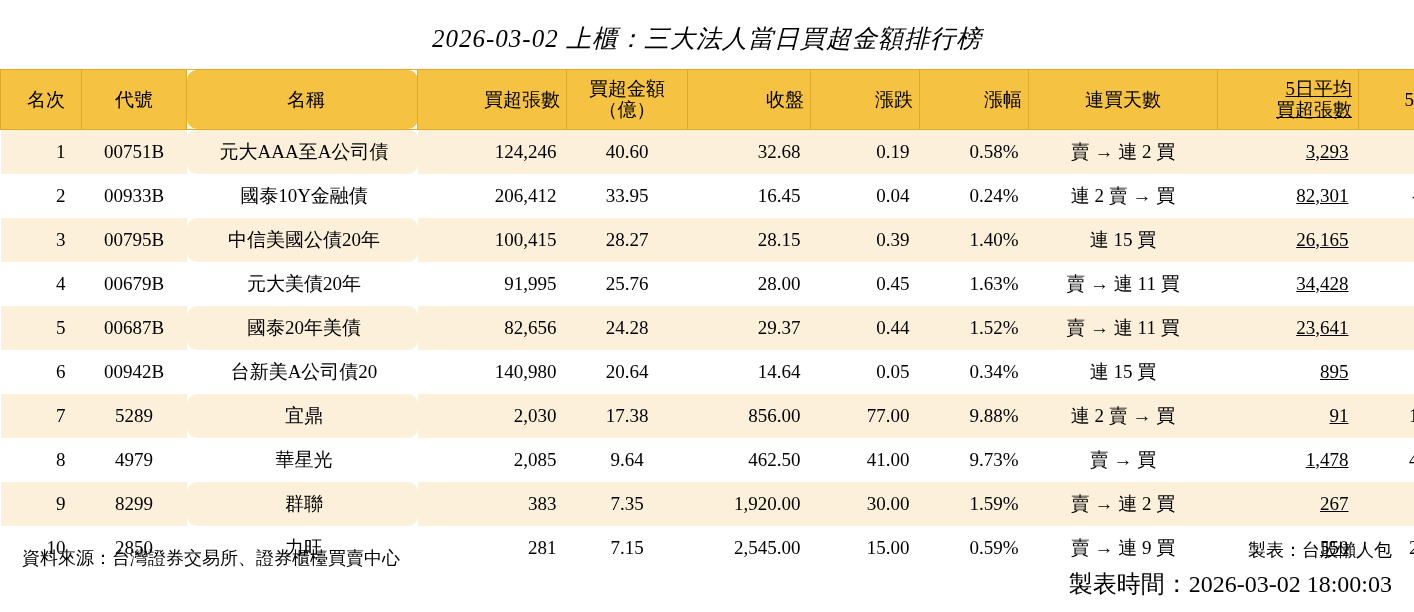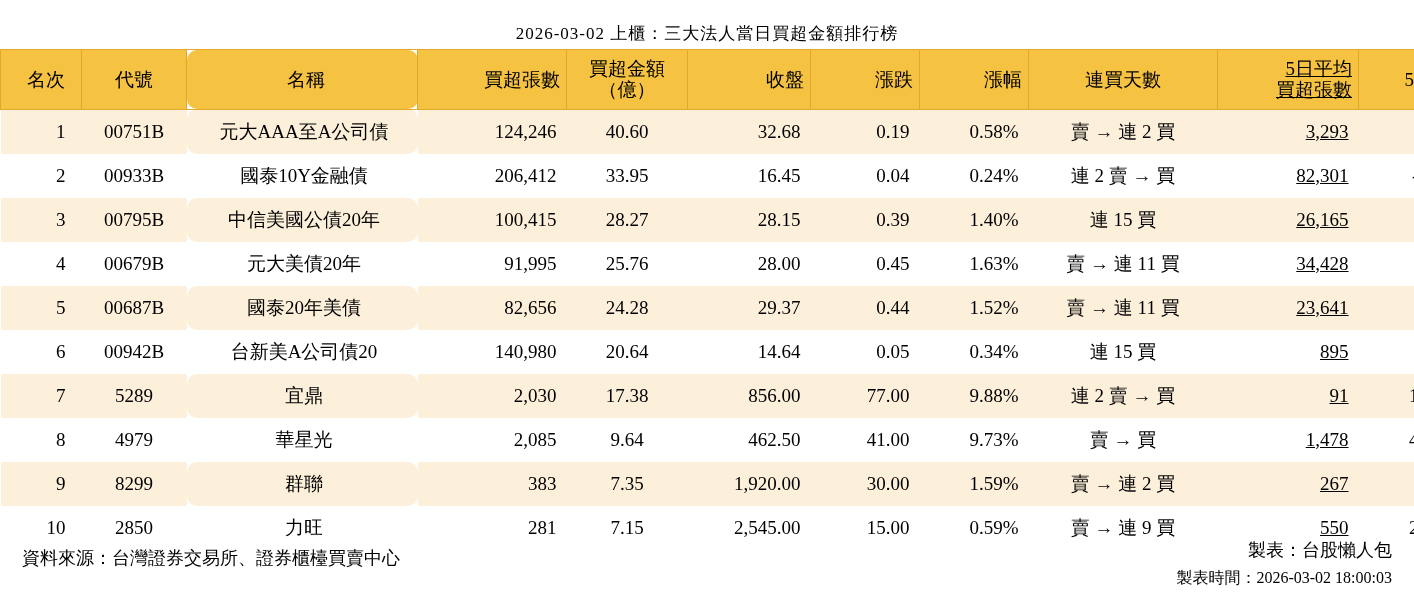--- a/index.html
+++ b/index.html
@@ -15,25 +15,26 @@
     overflow: hidden;
   }
   .page {
     position: relative;
     width: 1414px;
     height: 612px;
     box-sizing: border-box;
   }
   .title {
     text-align: center;
-    font-size: 17px;
+    font-size: 25px;
     letter-spacing: 1px;
     padding-top: 22px;
-    padding-bottom: 4px;
+    padding-bottom: 14px;
     color: #000;
+    font-style: italic;
   }
   table.rank {
     width: 1382px;
     margin: 0 auto;
     border-collapse: collapse;
     table-layout: fixed;
   }
   table.rank th {
     background: #f5c242;
     border: 1px solid #e0a92c;
@@ -99,21 +100,21 @@
     position: absolute;
     right: 22px;
     top: -6px;
     font-size: 18px;
     text-align: right;
   }
   .footer .made-time {
     position: absolute;
     right: 22px;
     top: 24px;
-    font-size: 16px;
+    font-size: 24px;
     text-align: center;
   }
   .hdr-two-line { display: block; }
 </style>
 </head>
 <body>
 
 <div class="page">
 
   <div class="title">2026-03-02 上櫃：三大法人當日買超金額排行榜</div>

